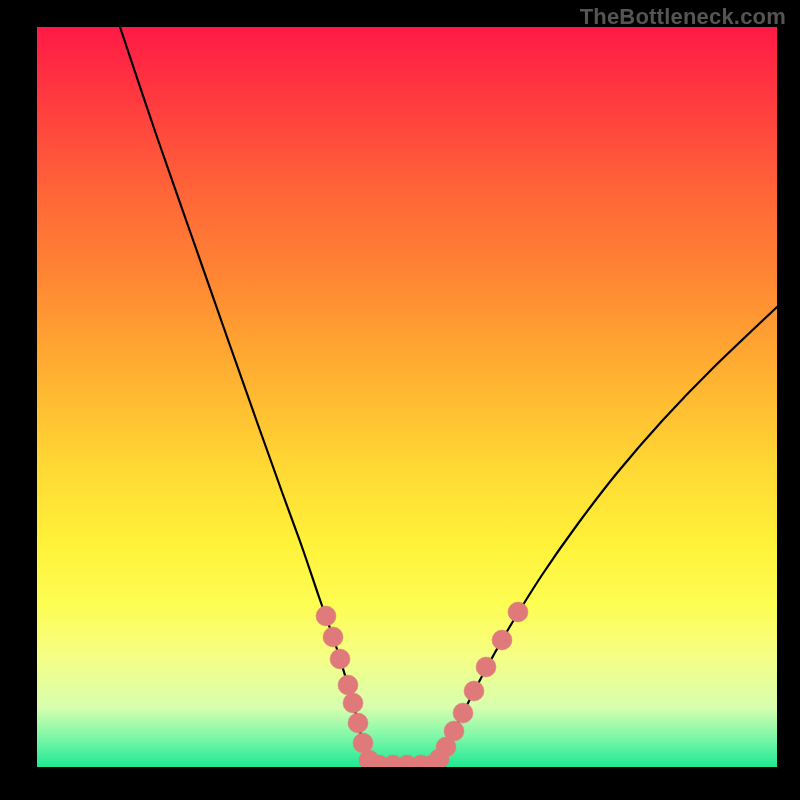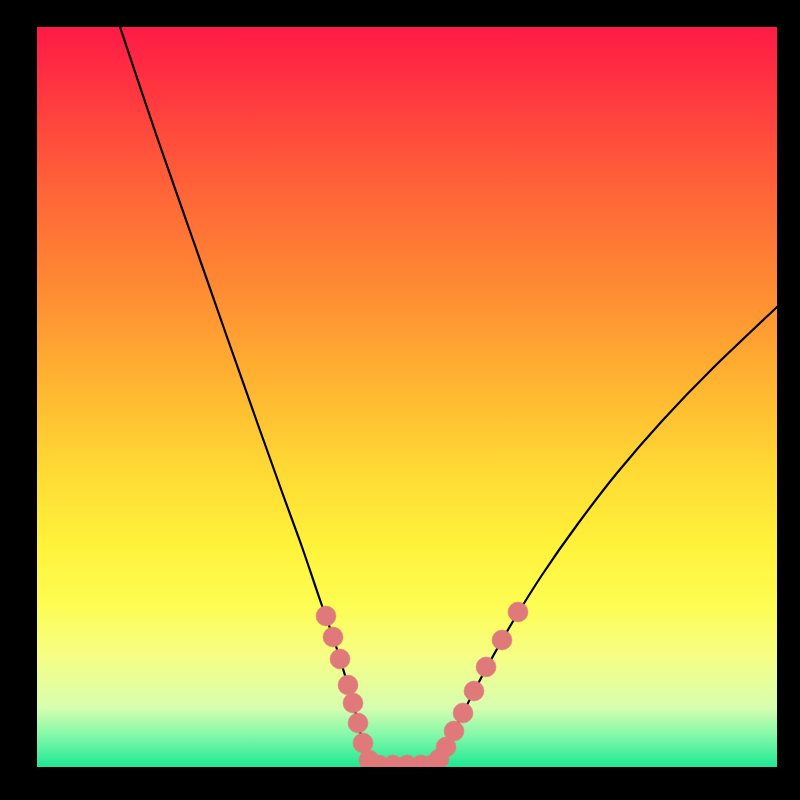--- a/index.html
+++ b/index.html
@@ -97,13 +97,14 @@
           <circle cx="409" cy="720" r="10" class="dot"></circle>
           <circle cx="417" cy="704" r="10" class="dot"></circle>
           <circle cx="426" cy="686" r="10" class="dot"></circle>
           <circle cx="437" cy="664" r="10" class="dot"></circle>
           <circle cx="449" cy="640" r="10" class="dot"></circle>
           <circle cx="465" cy="613" r="10" class="dot"></circle>
           <circle cx="481" cy="585" r="10" class="dot"></circle>
         </g>
     </svg>
   </div>
+  <div class="watermark">TheBottleneck.com</div>
 </div>
 
 </body></html>

